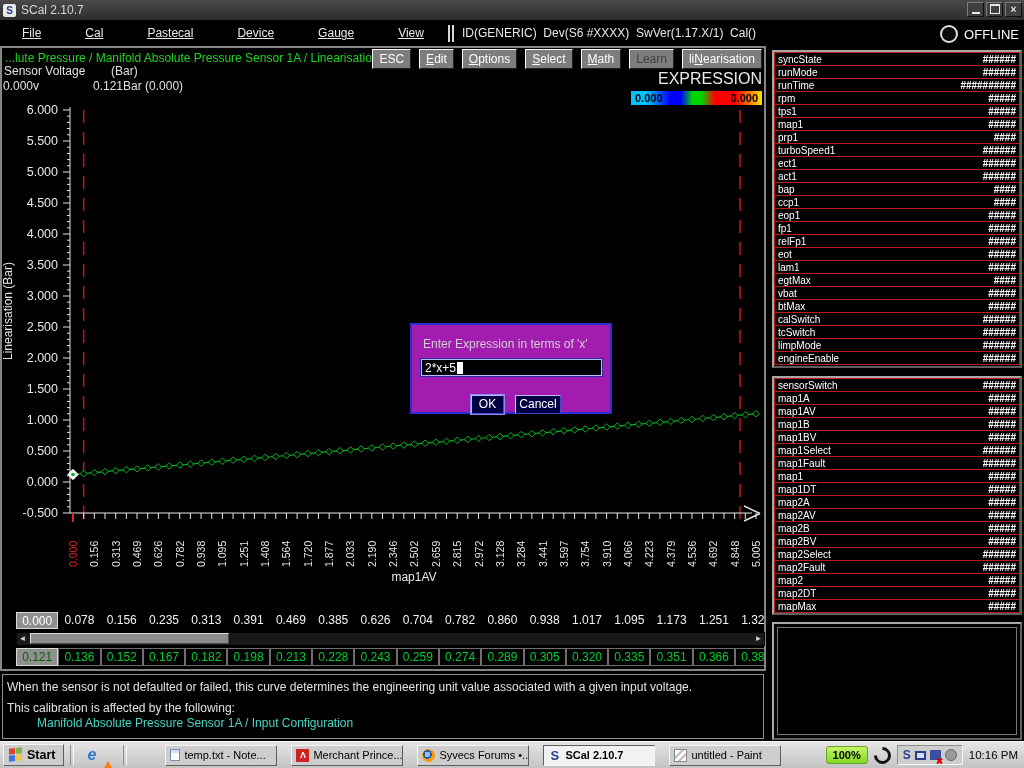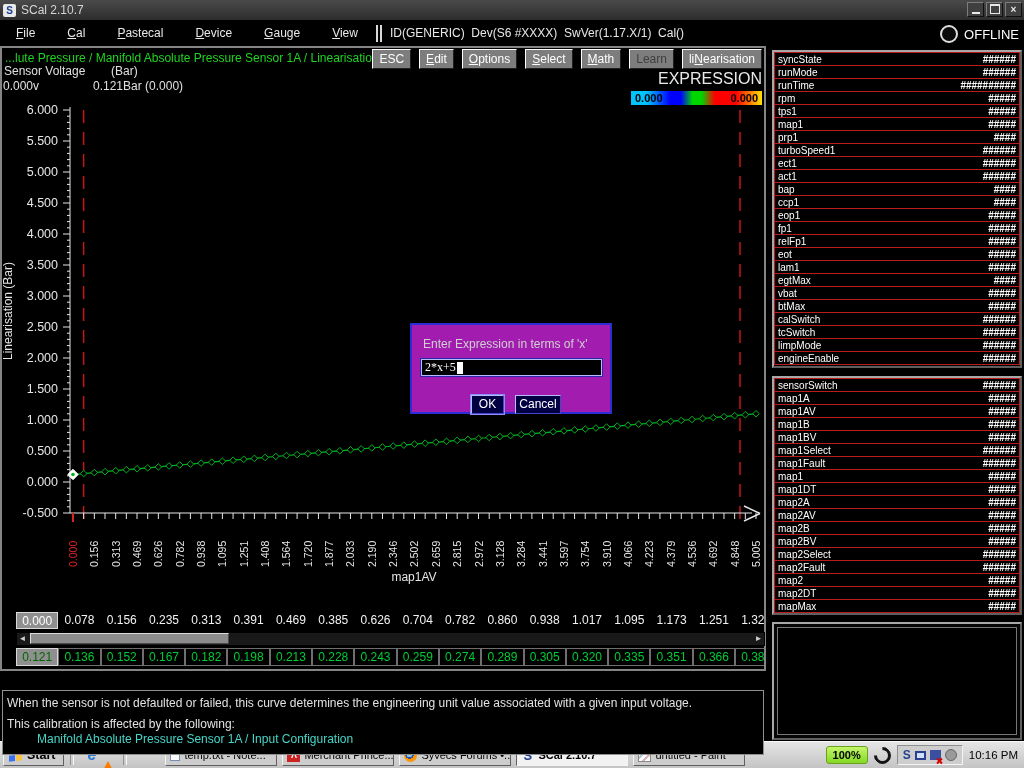--- a/index.html
+++ b/index.html
@@ -17,21 +17,21 @@
   .winbtn{width:17px;height:15px;background:#3f3f3f;border:1px solid;
     border-color:#7d7d7d #101010 #101010 #7d7d7d;display:flex;align-items:flex-end;
     justify-content:center;color:#e8e8e8;font-size:10px;box-sizing:border-box;}
   .glyph-min{width:8px;height:2px;background:#e8e8e8;margin-bottom:2px;}
   .glyph-restore{width:8px;height:7px;border:1px solid #e8e8e8;border-top-width:2px;margin-bottom:2px;}
   .glyph-close{line-height:13px;font-weight:bold;}
 
   
   #menubar{position:absolute;left:0;top:20px;width:1024px;height:26px;background:#000;
     display:flex;align-items:center;color:#e8e8e8;font-size:12px;}
-  .menu-item{padding:4px 16px;cursor:default;}
+  .menu-item{padding:4px 22px;cursor:default;text-decoration:underline;}
   .vline{width:2px;height:17px;background:#d9d9d9;}
   #menu-sep{display:flex;gap:2px;margin:0 6px 0 2px;}
   #status-text{margin-left:2px;white-space:pre;color:#e8e8e8;}
   #offline{position:absolute;right:5px;top:5px;display:flex;align-items:center;gap:6px;
     color:#fff;font-size:13px;}
   .offline-circle{width:14px;height:14px;border:2px solid #dedede;border-radius:50%;background:#0a0a0a;}
 
   
   #left-frame{position:absolute;left:0;top:46px;width:766px;height:625px;
     border:2px solid #858585;box-sizing:border-box;background:transparent;z-index:1;pointer-events:none;}
@@ -70,21 +70,21 @@
     border:1px solid;border-color:#dcdcdc #4a4a4a #4a4a4a #dcdcdc;box-sizing:border-box;}
   #cell-row-value{position:absolute;left:16px;top:648px;width:748px;height:19px;
     overflow:hidden;display:flex;z-index:2;}
   .gcell{flex:0 0 42.3px;height:18px;line-height:16px;text-align:center;color:#00cd33;
     font-size:12px;border:1px solid #6f6f6f;box-sizing:border-box;background:#000;}
   .gcell.sel{background:#8f8f8f;color:#006600;border-color:#d9d9d9;}
 
   
   #help-panel{position:absolute;left:2px;top:674px;width:762px;height:65px;
     border:1px solid #909090;background:#000;box-sizing:border-box;font-size:12px;
-    color:#e2e2e2;z-index:2;margin-top:16px;}
+    color:#e2e2e2;z-index:2;}
   #help-line1{position:absolute;left:4px;top:5px;}
   #help-line2{position:absolute;left:4px;top:26px;}
   #help-link{position:absolute;left:34px;top:41px;color:#45d6c8;}
 
   
   .watch-panel{position:absolute;left:772px;width:250px;border:2px solid;
     border-color:#a8a8a8 #5f5f5f #5f5f5f #a8a8a8;background:#050505;box-sizing:border-box;
     overflow:hidden;}
   #watch1{top:50px;height:318px;}
   #watch2{top:376px;height:239px;}
@@ -95,21 +95,21 @@
   .watch-row:first-child{margin-top:0;}
   .wname{font-size:10px;color:#fff;}
   .wval{font-size:10px;font-weight:bold;color:#fff;}
 
   
   #dialog{position:absolute;left:410px;top:323px;width:202px;height:91px;background:#a21caf;
     border:2px solid #2d2dd6;box-sizing:border-box;z-index:20;box-shadow:0 0 0 1px #000;}
   #dlg-title{position:absolute;left:11px;top:12px;color:#d0d0d0;font-size:12px;white-space:nowrap;}
   #dlg-input{position:absolute;left:9px;top:34px;width:181px;height:17px;background:#000;
     border:1px solid #b9b9ff;box-shadow:0 0 0 1px #2828a8;color:#fff;font-size:12px;
-    padding-left:3px;box-sizing:border-box;display:flex;align-items:center;font-family:Liberation Serif, serif;}
+    padding-left:3px;box-sizing:border-box;display:flex;align-items:center;}
   .caret{display:inline-block;width:6px;height:12px;background:#fff;margin-left:1px;}
   .dlg-btn{position:absolute;top:70px;height:19px;background:#000042;color:#fff;font-size:12px;
     border:1px solid;border-color:#b9b9ff #4646c8 #4646c8 #b9b9ff;text-align:center;
     line-height:16px;box-sizing:border-box;}
   #dlg-ok{left:59px;width:33px;box-shadow:0 0 0 1px #8c8cff;}
   #dlg-cancel{left:103px;width:46px;}
 
   
   #taskbar{position:absolute;left:0;top:741px;width:1024px;height:27px;
     background:linear-gradient(#e5e5e5,#c4c4c4);border-top:1px solid #f8f8f8;
@@ -122,21 +122,21 @@
   .winlogo div{width:6px;height:6px;}
   .wl-r{background:#e33f2e;} .wl-g{background:#7ab648;} .wl-b{background:#3b6ff0;} .wl-y{background:#f6c343;}
   .tb-sep{width:2px;height:20px;border-left:1px solid #8f8f8f;border-right:1px solid #f7f7f7;margin:0 3px;}
   #quick-launch{display:flex;align-items:center;gap:5px;padding:0 2px;}
   .ql-icon{width:16px;height:16px;}
   .icon-firefox{border-radius:50%;
     background:radial-gradient(circle at 42% 42%, #8cc0ef 0 26%, #2457a0 28% 40%, #ff9500 42% 72%, #d85c00 100%);}
   .icon-ie{color:#2e79d0;font-weight:bold;font-style:italic;font-size:16px;line-height:16px;text-align:center;}
   .icon-vlc{width:0;height:0;border-left:7px solid transparent;border-right:7px solid transparent;
     border-bottom:13px solid #ff7d00;margin-top:2px;}
-  #task-buttons{display:flex;align-items:flex-end;gap:5px;padding-left:32px;}
+  #task-buttons{display:flex;align-items:flex-end;gap:14px;padding-left:32px;}
   .task-btn{width:112px;height:21px;background:#cdcdcd;border:1px solid;
     border-color:#f4f4f4 #5f5f5f #5f5f5f #f4f4f4;display:flex;align-items:center;gap:4px;
     padding:0 4px;box-sizing:border-box;color:#000;overflow:hidden;white-space:nowrap;}
   .task-btn.active{background:#f2f2f2;border-color:#5f5f5f #f4f4f4 #f4f4f4 #5f5f5f;font-weight:bold;}
   .task-icon{width:13px;height:13px;flex:0 0 auto;display:flex;align-items:center;justify-content:center;}
   .icon-notepad{background:linear-gradient(#cfe0ff 0 3px,#fdfdfd 3px);border:1px solid #7a8bb5;
     width:10px;height:12px;box-sizing:border-box;}
   .icon-pdf{background:#cc2222;color:#fff;font-size:9px;font-weight:bold;width:13px;height:13px;
     display:flex;align-items:center;justify-content:center;}
   .icon-scal{color:#24418f;font-weight:bold;font-size:13px;line-height:13px;}

